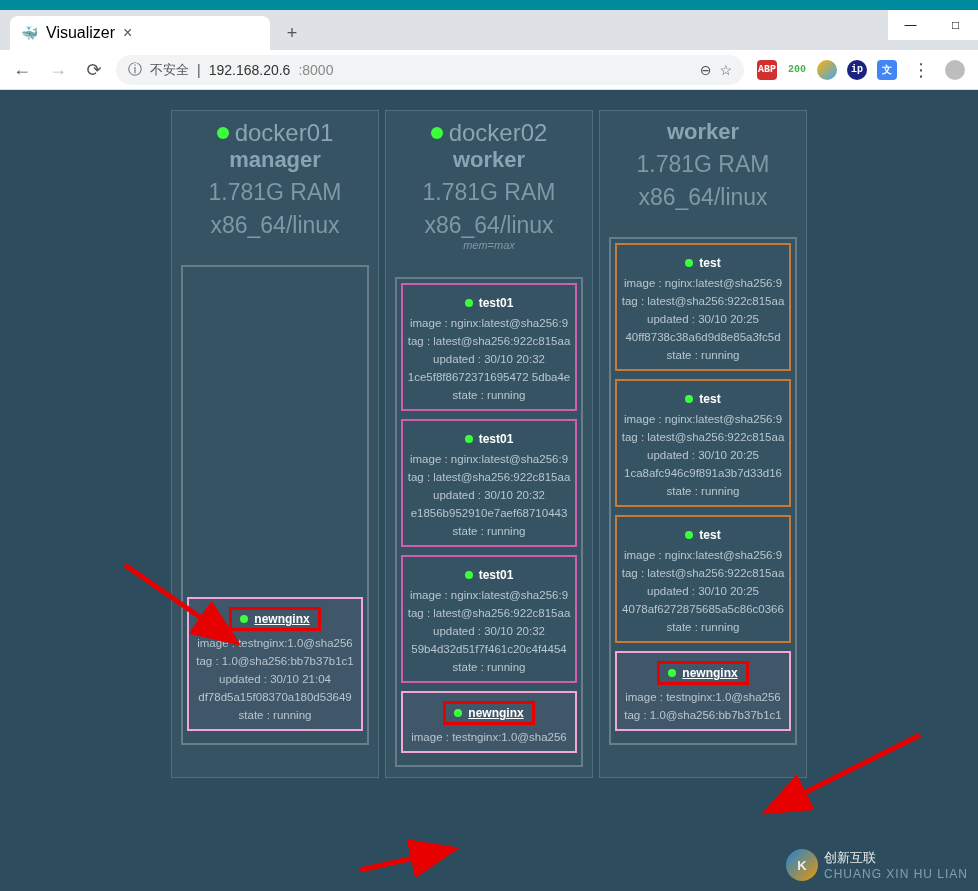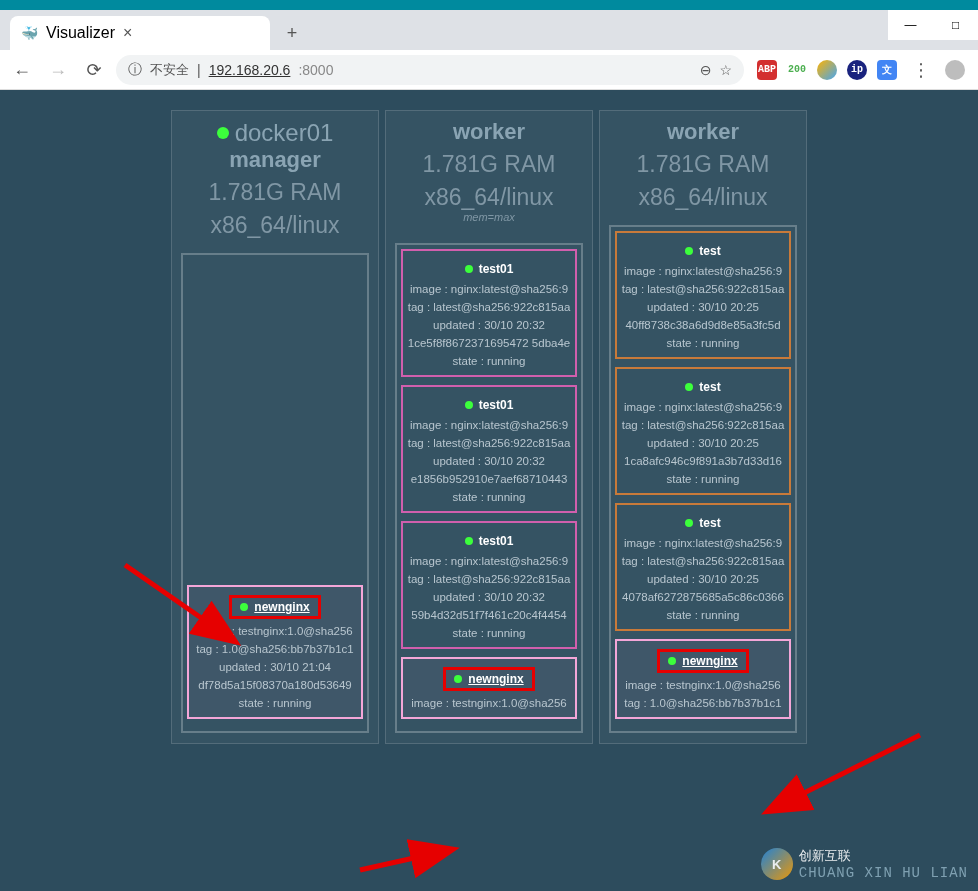--- a/index.html
+++ b/index.html
@@ -11,55 +11,55 @@
 .tab { background: #fff; height: 34px; border-radius: 8px 8px 0 0; display: flex; align-items: center; padding: 0 12px; gap: 8px; width: 260px; }
 .tab-favicon { width: 16px; height: 16px; display: flex; align-items: center; justify-content: center; color: #1e88e5; font-size: 14px; }
 .tab-close { font-size: 16px; color: #555; cursor: pointer; }
 .newtab { width: 28px; height: 28px; display: flex; align-items: center; justify-content: center; font-size: 18px; color: #555; margin-left: 8px; margin-bottom: 3px; cursor: pointer; }
 
 .toolbar { height: 40px; background: #fff; border-bottom: 1px solid #ddd; display: flex; align-items: center; padding: 0 8px; gap: 8px; }
 .nav-btn { width: 28px; height: 28px; display: flex; align-items: center; justify-content: center; font-size: 18px; color: #555; cursor: pointer; }
 .nav-btn.disabled { color: #bbb; cursor: default; }
 .addrbar { flex: 1; height: 30px; background: #f1f3f4; border-radius: 15px; display: flex; align-items: center; padding: 0 12px; gap: 8px; font-size: 14px; color: #555; }
 .addrbar .secure-warn { font-size: 13px; }
-.addrbar .url-host { color: #333; text-decoration: underline; }
+.addrbar .url-host { color: #333; }
 .addrbar .url-port { color: #888; }
 .ext-icons { display: flex; align-items: center; gap: 10px; padding: 0 5px; }
 .ext-icon { width: 20px; height: 20px; border-radius: 4px; display: flex; align-items: center; justify-content: center; font-size: 10px; font-weight: bold; font-family: Liberation Mono, monospace; }
 
 .window-controls { position: absolute; top: 10px; right: 0; height: 30px; display: flex; background: #fff; }
 .win-btn { width: 45px; height: 30px; display: flex; align-items: center; justify-content: center; font-size: 12px; }
 
 
 .app { background: #2d4c5d; height: 801px; overflow: hidden; padding-top: 20px; position: relative; }
 .nodes-wrap { display: flex; justify-content: center; gap: 6px; }
 .node { width: 208px; border: 1px solid rgba(255,255,255,0.15); background: rgba(255,255,255,0.04); padding: 8px 4px 10px; }
 .node-title { font-size: 24px; color: #8aa4b3; text-align: center; display: flex; align-items: center; justify-content: center; gap: 6px; }
 .node-role { font-size: 22px; color: #8aa4b3; font-weight: bold; text-align: center; }
 .node-ram, .node-arch { font-size: 23px; color: #8097a5; text-align: center; margin-top: 6px; }
 .dot { width: 12px; height: 12px; border-radius: 50%; background: #3cff3c; display: inline-block; }
 .dot-sm { width: 8px; height: 8px; border-radius: 50%; background: #3cff3c; display: inline-block; }
 
-.containers { margin: 14px auto 0; width: 188px; border: 2px solid rgba(255,255,255,0.25); padding: 4px; min-height: 330px; }
+.containers { margin: 26px auto 0; width: 188px; border: 2px solid rgba(255,255,255,0.25); padding: 4px; min-height: 330px; }
 .mem-note { font-size: 11px; color: #8097a5; text-align: center; font-style: italic; margin-bottom: 20px; }
 .card { border: 2px solid; margin-bottom: 8px; padding: 8px 4px; text-align: center; }
 .card.pink { border-color: #d15fad; }
 .card.orange { border-color: #c87a3a; }
 .card.highlight { border-color: #f4a6d8; background: rgba(255,182,230,0.05); }
 .card-name { font-size: 12px; font-weight: bold; color: #fff; display: inline-flex; align-items: center; gap: 6px; }
 .card-name.boxed { border: 3px solid #e60000; padding: 2px 8px; text-decoration: underline; }
 .card-line { font-size: 11.5px; color: #b8c6cf; margin-top: 6px; white-space: nowrap; overflow: hidden; }
 
 
 .arrow { position: absolute; pointer-events: none; }
 
 
 .watermark { position: absolute; bottom: 10px; right: 10px; display: flex; align-items: center; gap: 6px; color: #fff; font-size: 13px; opacity: 0.9; }
 .watermark-logo { width: 32px; height: 32px; border-radius: 50%; background: linear-gradient(135deg,#1e88e5,#ffa000); display: flex; align-items: center; justify-content: center; font-weight: bold; color: #fff; }
-.watermark-sub { font-size: 14px; color: #8ab; letter-spacing: 1px; font-family: Liberation Mono, monospace; }
+.watermark-sub { font-size: 12px; color: #8ab; letter-spacing: 1px; }
 </style>
 </head>
 <body>
 
 <div class="titlebar"></div>
 <div class="window-controls">
   <div class="win-btn">—</div>
   <div class="win-btn">□</div>
 
 </div>
@@ -110,20 +110,24 @@
       <div class="node-ram">1.781G RAM</div>
       <div class="node-arch">x86_64/linux</div>
       <div class="containers" style="min-height:480px; display:flex; flex-direction:column; justify-content:flex-end;">
         <div id="col0">
             <div class="card highlight"><div class="card-name boxed"><span class="dot-sm"></span>newnginx</div><div class="card-line">image : testnginx:1.0@sha256</div><div class="card-line">tag : 1.0@sha256:bb7b37b1c1</div><div class="card-line">updated : 30/10 21:04</div><div class="card-line">df78d5a15f08370a180d53649</div><div class="card-line">state : running</div></div>
           </div>
       </div>
     </div>
 
     <div class="node">
+      <div class="node-title">
+          <span class="dot"></span>
+          <span>docker02</span>
+        </div>
       <div class="node-role">worker</div>
       <div class="node-ram">1.781G RAM</div>
       <div class="node-arch">x86_64/linux</div>
       <div class="mem-note">mem=max</div>
       <div class="containers" style="min-height:10px;">
         <div id="col1">
             <div class="card pink"><div class="card-name"><span class="dot-sm"></span>test01</div><div class="card-line">image : nginx:latest@sha256:9</div><div class="card-line">tag : latest@sha256:922c815aa</div><div class="card-line">updated : 30/10 20:32</div><div class="card-line">1ce5f8f8672371695472 5dba4e</div><div class="card-line">state : running</div></div>
             <div class="card pink"><div class="card-name"><span class="dot-sm"></span>test01</div><div class="card-line">image : nginx:latest@sha256:9</div><div class="card-line">tag : latest@sha256:922c815aa</div><div class="card-line">updated : 30/10 20:32</div><div class="card-line">e1856b952910e7aef68710443</div><div class="card-line">state : running</div></div>
             <div class="card pink"><div class="card-name"><span class="dot-sm"></span>test01</div><div class="card-line">image : nginx:latest@sha256:9</div><div class="card-line">tag : latest@sha256:922c815aa</div><div class="card-line">updated : 30/10 20:32</div><div class="card-line">59b4d32d51f7f461c20c4f4454</div><div class="card-line">state : running</div></div>
             <div class="card highlight"><div class="card-name boxed"><span class="dot-sm"></span>newnginx</div><div class="card-line">image : testnginx:1.0@sha256</div></div>

